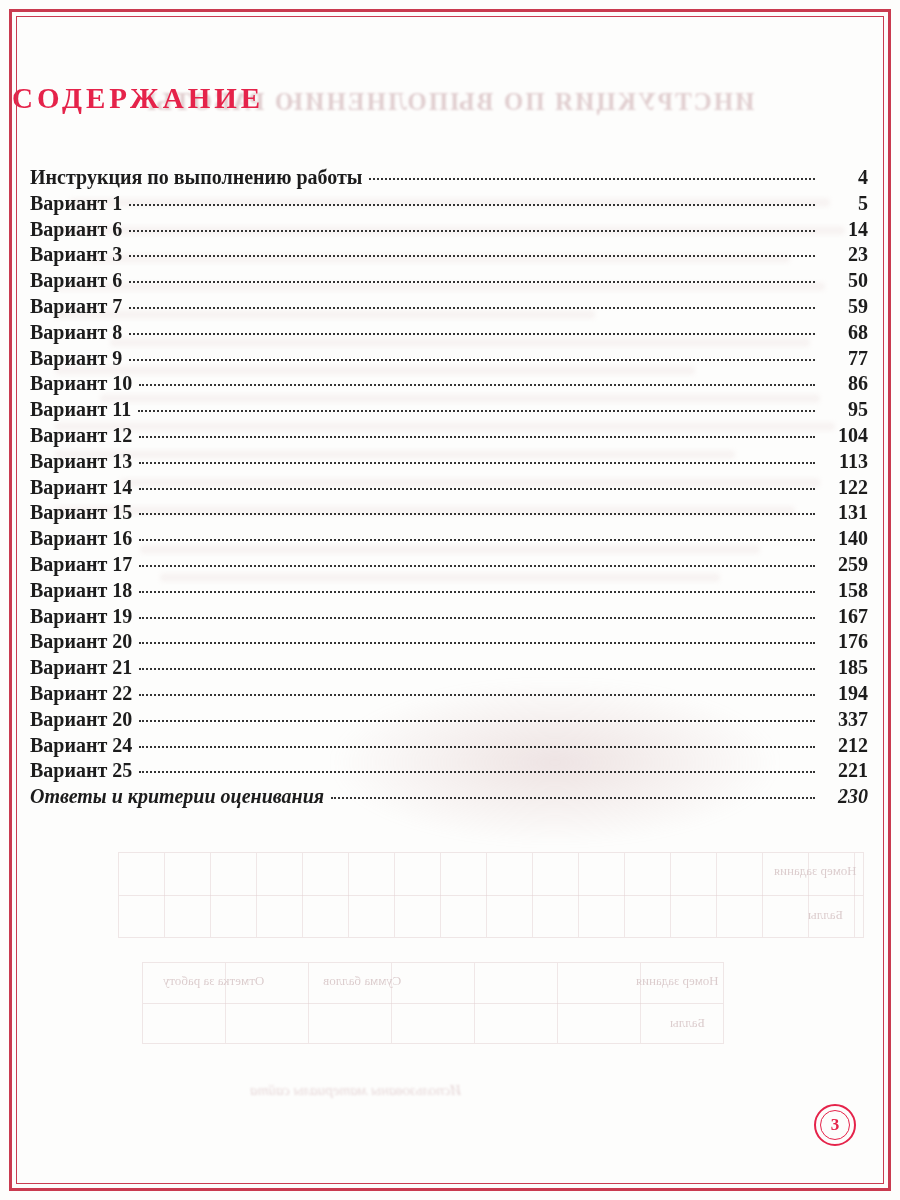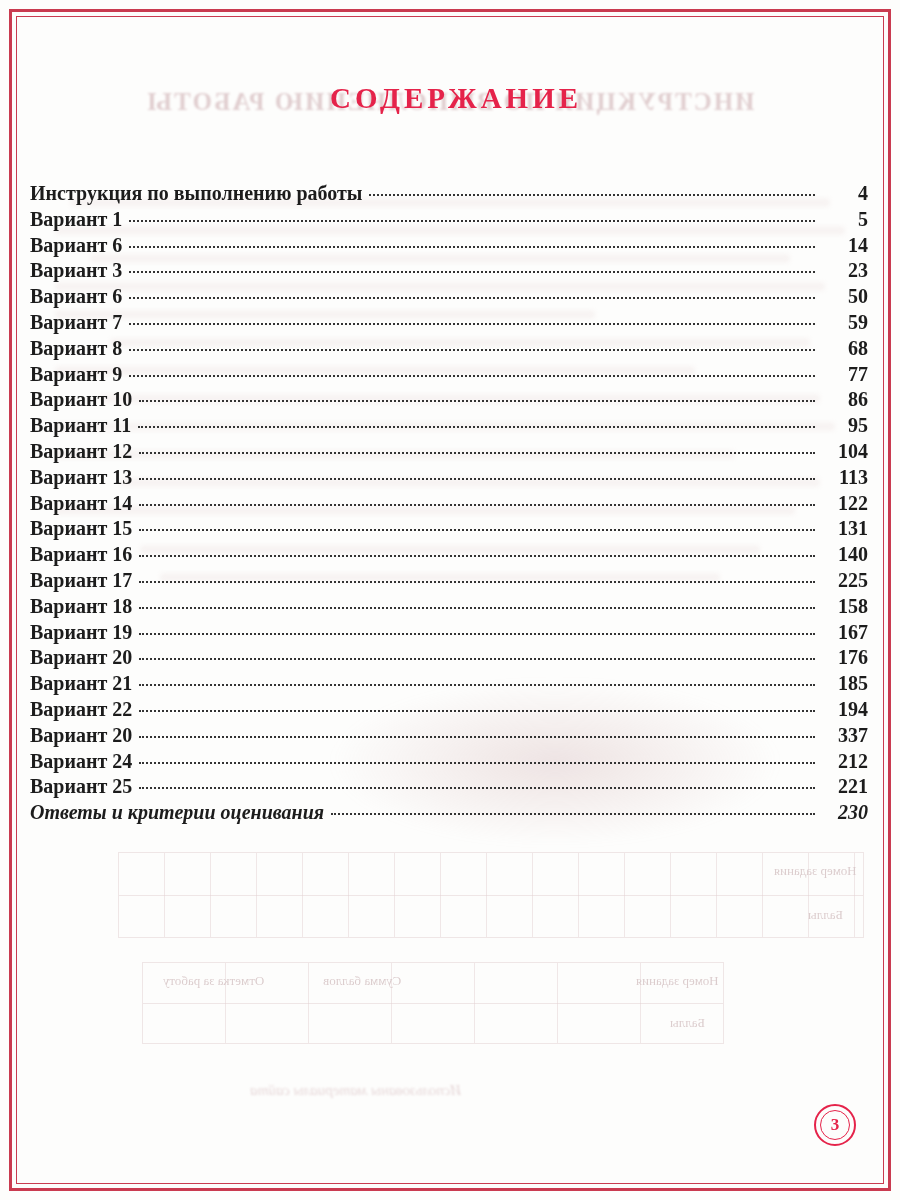--- a/index.html
+++ b/index.html
@@ -39,26 +39,26 @@
   .g-table{position:absolute;border:1px solid rgba(185,140,145,.55);opacity:.38;filter:blur(.6px);}
   .g-table .midline{position:absolute;left:0;right:0;top:50%;border-top:1px solid rgba(185,140,145,.55);}
   .g-cols{position:absolute;inset:0;
           background-image:repeating-linear-gradient(90deg,transparent 0 45px,rgba(185,140,145,.5) 45px 46px);}
   .g-cols.wideCols{background-image:repeating-linear-gradient(90deg,transparent 0 82px,rgba(185,140,145,.5) 82px 83px);}
   .g-label{position:absolute;font-size:13px;color:#a67e82;transform:scaleX(-1);white-space:nowrap;}
 
   
   .title{
     position:absolute;top:82px;left:12px;right:0;z-index:2;
-    text-align:center;font-size:29px;font-weight:bold;letter-spacing:4px;
+    text-align:left;font-size:29px;font-weight:bold;letter-spacing:4px;
     color:var(--red-title);
   }
 
   
-  .toc{position:absolute;left:30px;right:32px;top:182px;z-index:2;}
+  .toc{position:absolute;left:30px;right:32px;top:166px;z-index:2;}
   .toc-row{
     display:flex;align-items:baseline;
     height:25.8px;font-size:20px;font-weight:bold;line-height:1.1;
   }
   .toc-label{white-space:nowrap;}
   .leader{flex:1;min-width:18px;border-bottom:2px dotted #333;margin:0 7px;transform:translateY(-4px);}
   .toc-page{width:46px;text-align:right;white-space:nowrap;}
   .toc-row.bold-italic .toc-label,
   .toc-row.bold-italic .toc-page{font-style:italic;}
 
@@ -195,21 +195,21 @@
       <span class="toc-page">131</span>
     </div>
       <div class="toc-row">
       <span class="toc-label">Вариант 16</span>
       <span class="leader"></span>
       <span class="toc-page">140</span>
     </div>
       <div class="toc-row">
       <span class="toc-label">Вариант 17</span>
       <span class="leader"></span>
-      <span class="toc-page">225</span>
+      <span class="toc-page">259</span>
     </div>
       <div class="toc-row">
       <span class="toc-label">Вариант 18</span>
       <span class="leader"></span>
       <span class="toc-page">158</span>
     </div>
       <div class="toc-row">
       <span class="toc-label">Вариант 19</span>
       <span class="leader"></span>
       <span class="toc-page">167</span>

